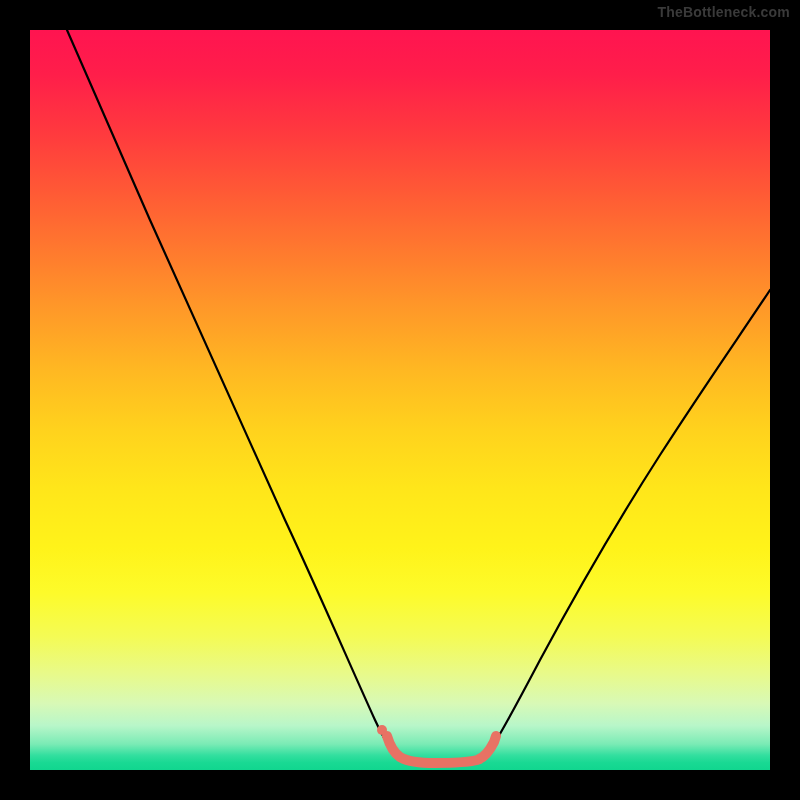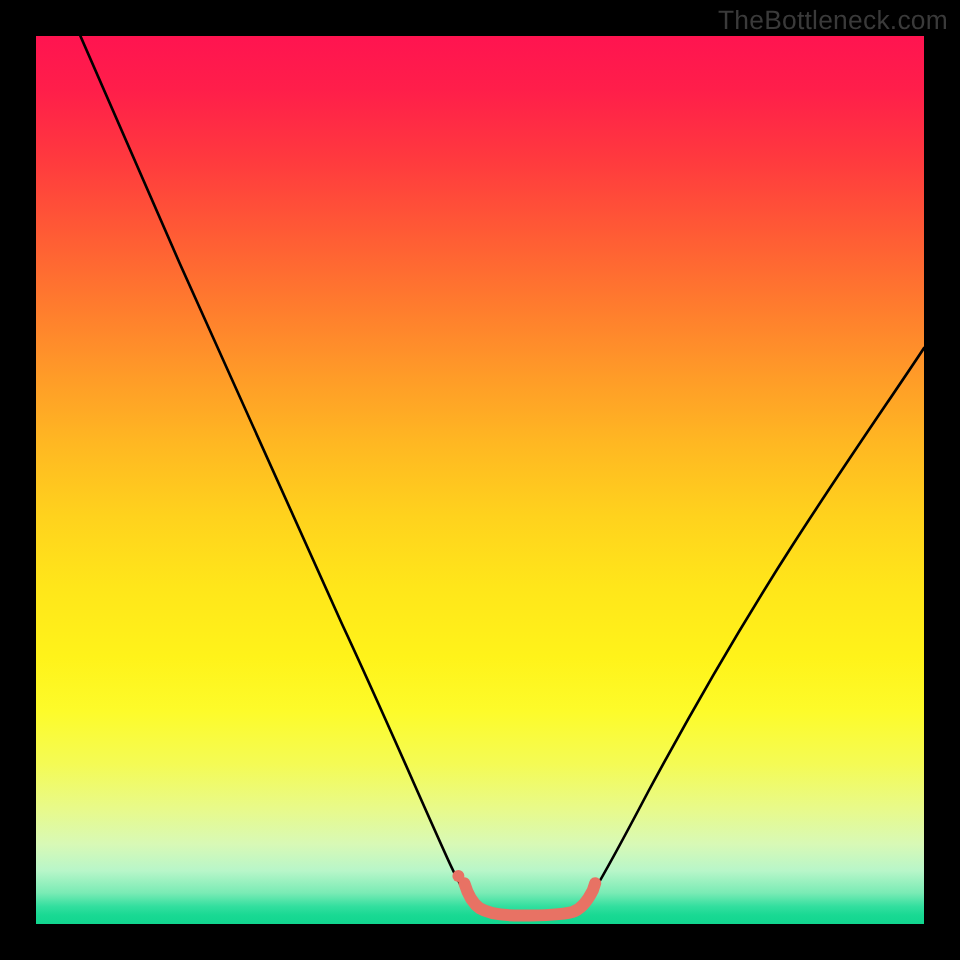--- a/index.html
+++ b/index.html
@@ -15,22 +15,22 @@
     position: relative;
     width: 800px;
     height: 800px;
     background: #000;
   }
   .watermark {
     position: absolute;
     top: 4px;
     right: 10px;
     color: #3a3a3a;
-    font-size: 22px;
-    font-weight: 400;
+    font-size: 14px;
+    font-weight: 700;
     letter-spacing: 0.2px;
     z-index: 20;
   }
   .plot-area {
     position: absolute;
     left: 30px;
     top: 30px;
     width: 740px;
     height: 740px;
     overflow: hidden;

